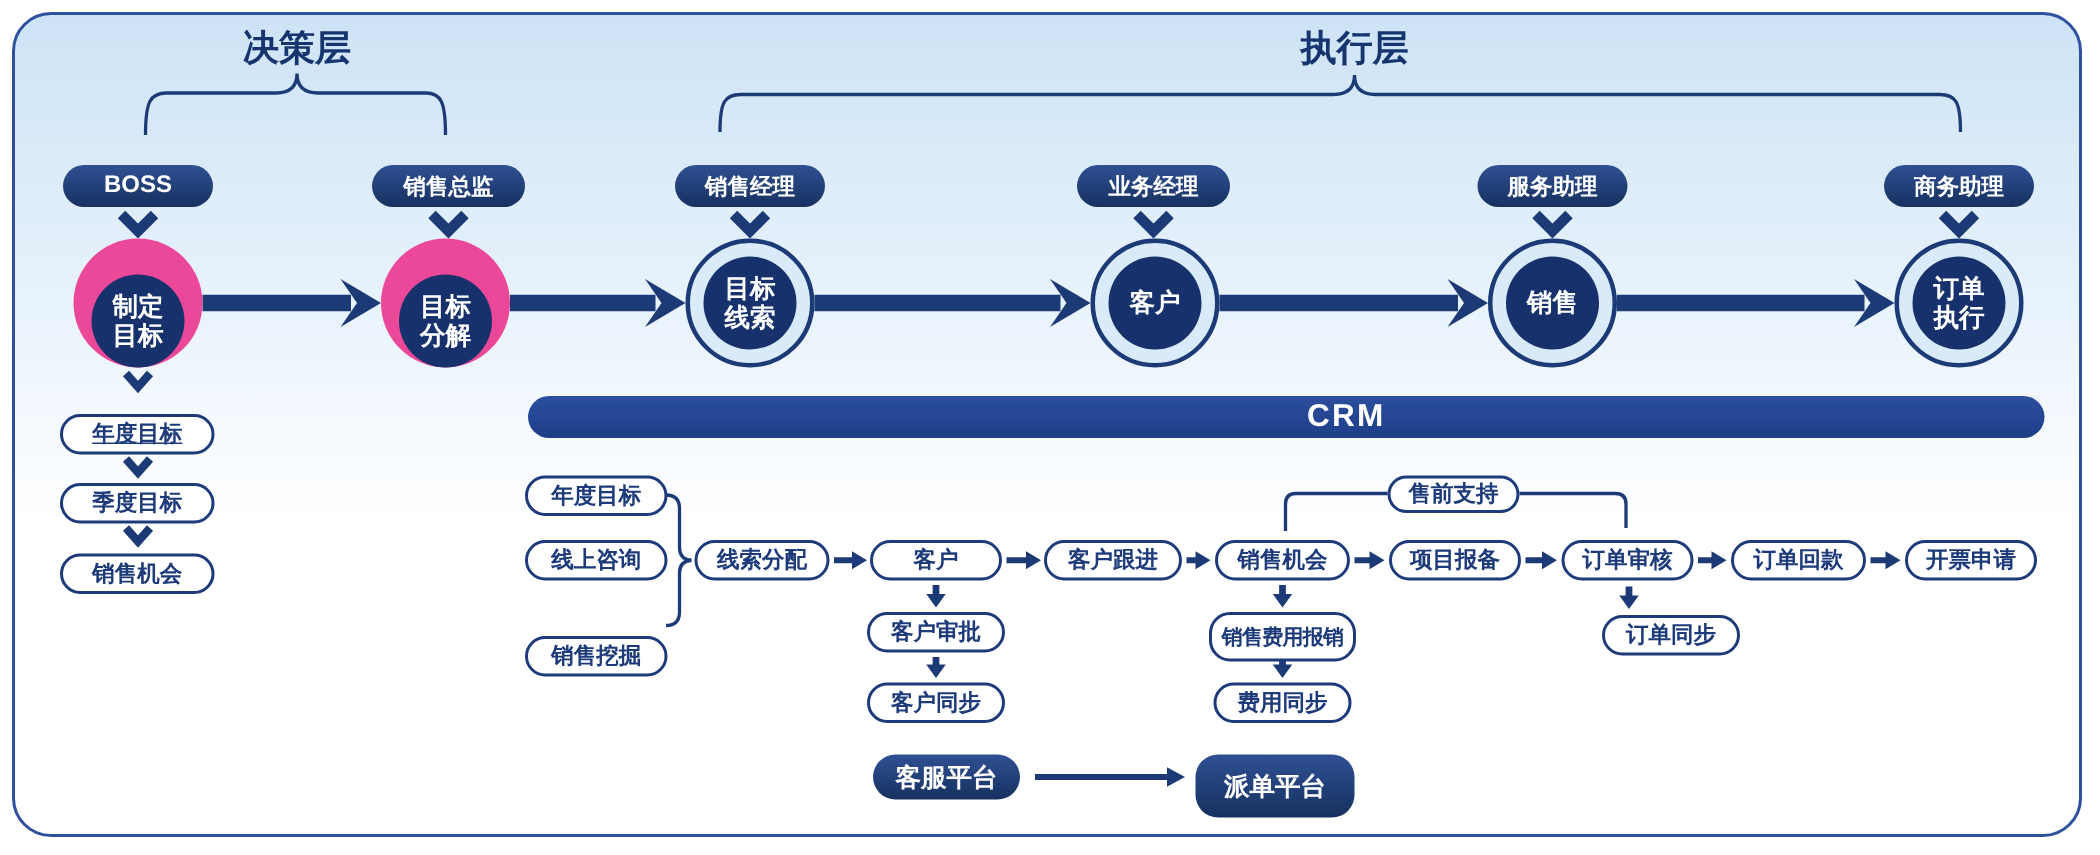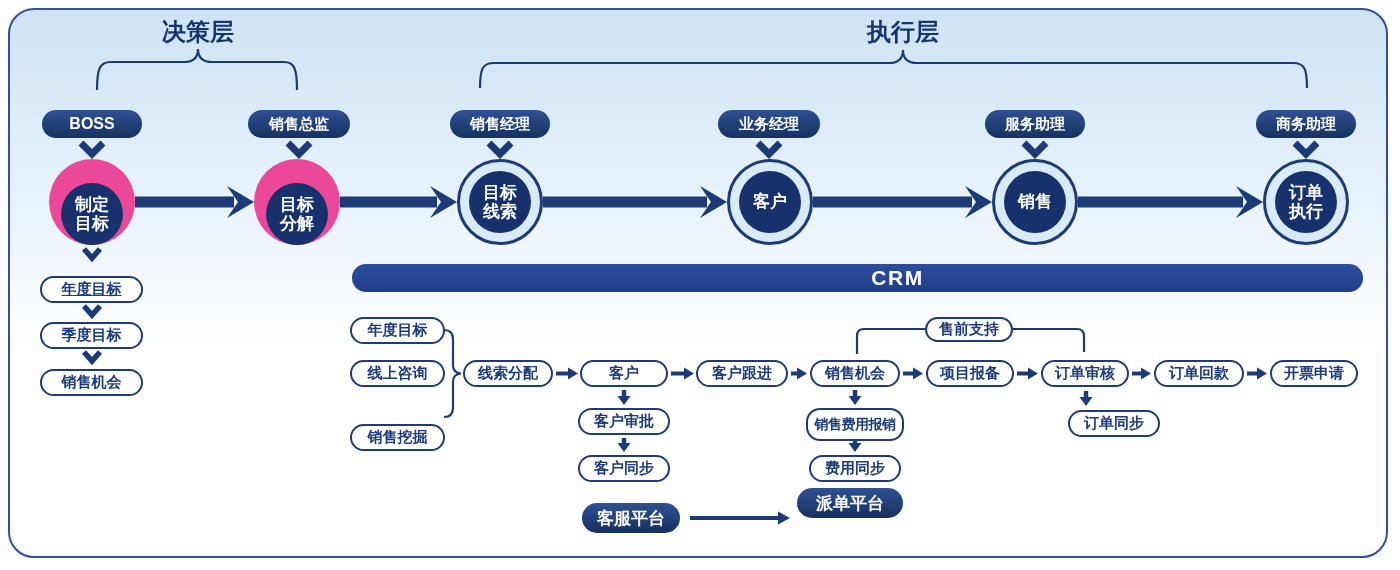--- a/index.html
+++ b/index.html
@@ -210,13 +210,13 @@
 
 <div class="abs pill-outline" style="left:578px;top:408px;width:92px;height:27px;">客户审批</div>
 <div class="abs pill-outline" style="left:578px;top:455px;width:92px;height:27px;">客户同步</div>
 
 <div class="abs pill-outline tight" style="left:806px;top:408px;width:98px;height:33px;">销售费用报销</div>
 <div class="abs pill-outline" style="left:809px;top:455px;width:92px;height:27px;">费用同步</div>
 
 <div class="abs pill-outline" style="left:1068px;top:410px;width:92px;height:27px;">订单同步</div>
 
 <div class="abs pill-dark pill-platform" style="left:582px;top:503px;width:98px;height:30px;">客服平台</div>
-<div class="abs pill-dark pill-platform" style="left:797px;top:488px;width:106px;height:30px;">派单平台</div>
+<div class="abs pill-dark pill-platform" style="left:797px;top:503px;width:106px;height:42px;">派单平台</div>
 
 </body></html>

